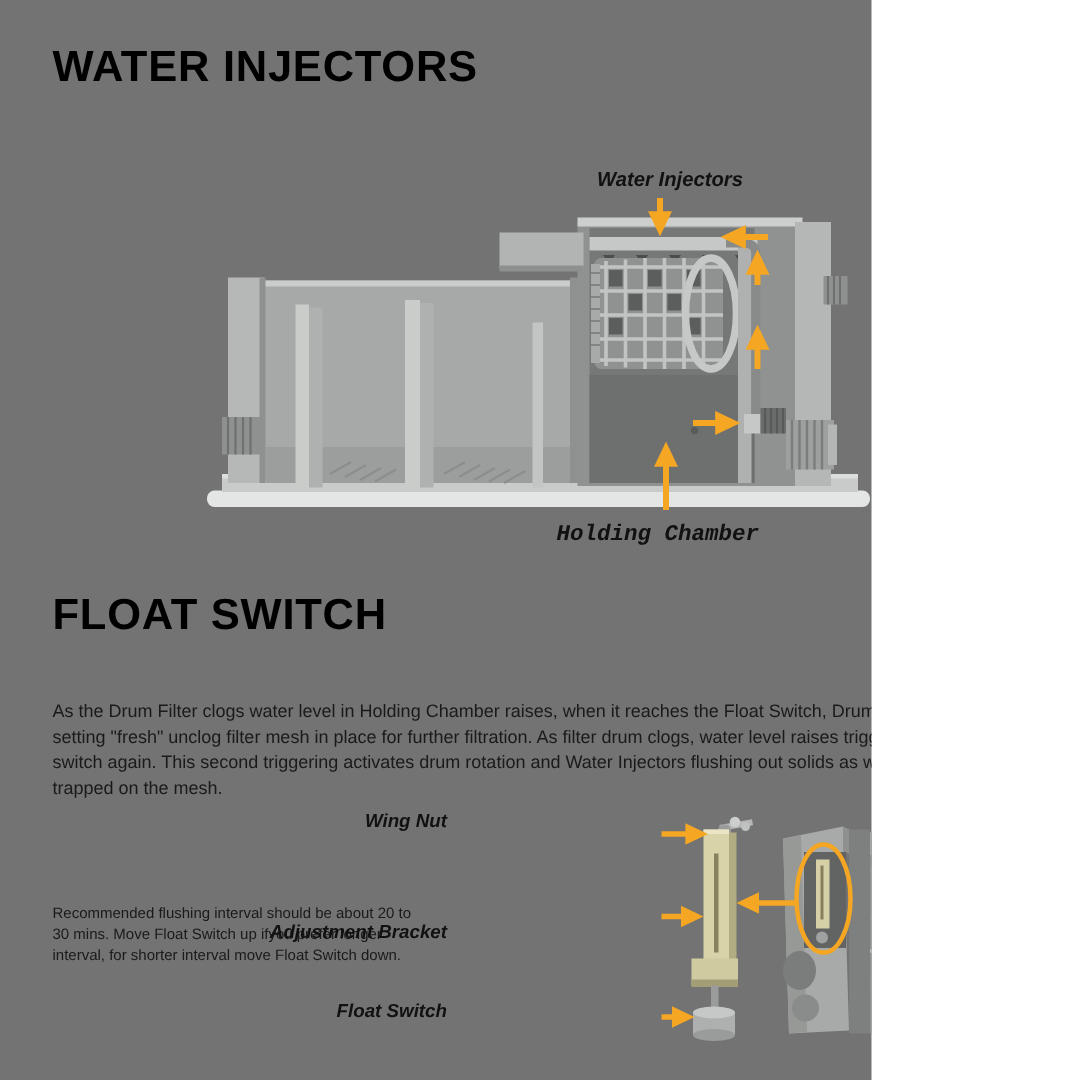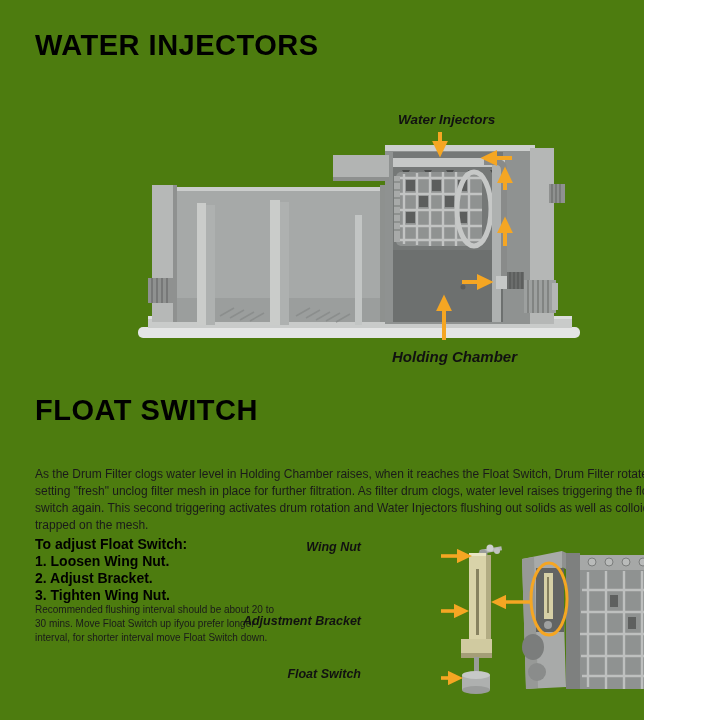--- a/index.html
+++ b/index.html
@@ -1,17 +1,17 @@
 <!DOCTYPE html>
 <html lang="en"><head>
 <meta charset="utf-8">
 <style>
   html,body{margin:0;padding:0;background:#ffffff;}
   .page{
-    position:relative;width:644px;height:720px;background:#4d7c0f;overflow:hidden;
+    position:relative;width:581px;height:720px;background:#737373;overflow:hidden;
     font-family:"Liberation Sans",sans-serif;color:#1a1a1a;
   }
   .abs{position:absolute;}
   .h1{
     font-size:29px;font-weight:700;letter-spacing:.5px;line-height:1;color:#000;
     white-space:nowrap;
   }
   .body-text{
     font-size:12px;line-height:17px;width:656px;text-align:left;
     hyphens:auto;-webkit-hyphens:auto;
@@ -30,21 +30,21 @@
 </style>
 </head>
 <body>
 
 <div class="page">
 
   <div class="abs h1" style="left:35px;top:31px;">WATER INJECTORS</div>
 
 
   <div class="abs fig-label fl-14" style="left:398px;top:112px;">Water Injectors</div>
-  <div class="abs fig-label fl-15" style="left:392px;top:348px;">Holding Chamber</div>
+  <div class="abs fig-label fl-15" style="left:371px;top:348px;font-family:Liberation Mono, monospace;">Holding Chamber</div>
 
   <div class="abs" style="left:100px;top:130px;">
     <svg width="520" height="250" viewBox="0 0 520 250">
       <defs>
         <marker id="ah" markerWidth="4.2" markerHeight="4" refX="2.8" refY="2" orient="auto">
           <path d="M0,0 L4.2,2 L0,4 Z" fill="#F5A623"></path>
         </marker>
       </defs>
 
       <rect x="38" y="197" width="442" height="11" rx="5" fill="#e4e5e5"></rect>
@@ -189,26 +189,20 @@
         <line x1="344" y1="210" x2="344" y2="170" marker-end="url(#ah)"></line>
       </g>
     </svg>
   </div>
 
   <div class="abs h1" style="left:35px;top:396px;">FLOAT SWITCH</div>
 
 
   <div class="abs body-text" style="left:35px;top:466px;">As the Drum Filter clogs water level in Holding Chamber raises, when it reaches the Float Switch, Drum Filter rotates setting "fresh" unclog filter mesh in place for further filtration.  As filter drum clogs, water level raises triggering the float switch again. This second triggering activates drum rotation and Water Injectors flushing out solids as well as colloids trapped on the mesh.</div>
 
-  <div class="abs steps" style="left:35px;top:536px;">
-    <div>To adjust Float Switch:</div>
-    <div>1. Loosen Wing Nut.</div>
-    <div>2. Adjust Bracket.</div>
-    <div>3. Tighten Wing Nut.</div>
-  </div>
 
   <div class="abs note" style="left:35px;top:603px;">Recommended flushing interval should be about 20 to 30 mins. Move Float Switch up ifyou prefer longer interval, for shorter interval move Float Switch down.</div>
 
   <div class="abs fig-label fl-12 right-col-label" style="top:540px;">Wing Nut</div>
   <div class="abs fig-label fl-12 right-col-label" style="top:602px;margin-top:12px;">Adjustment Bracket</div>
   <div class="abs fig-label fl-12 right-col-label" style="top:667px;">Float Switch</div>
 
   <div class="abs" style="left:320px;top:535px;">
     <svg width="400" height="182" viewBox="0 0 400 182">
 

